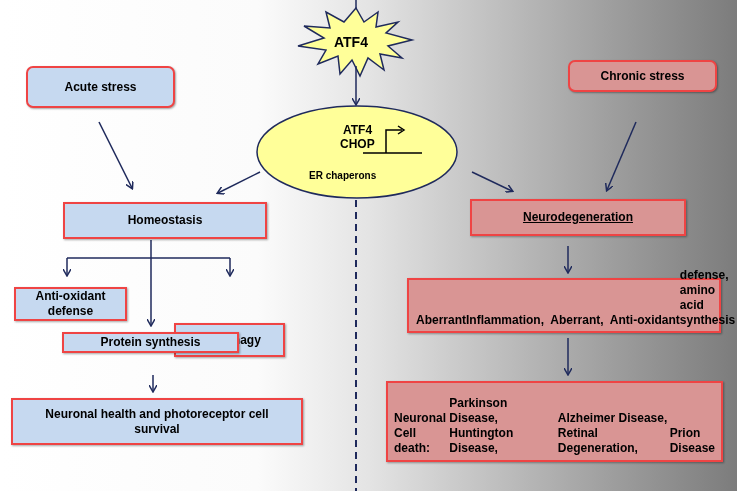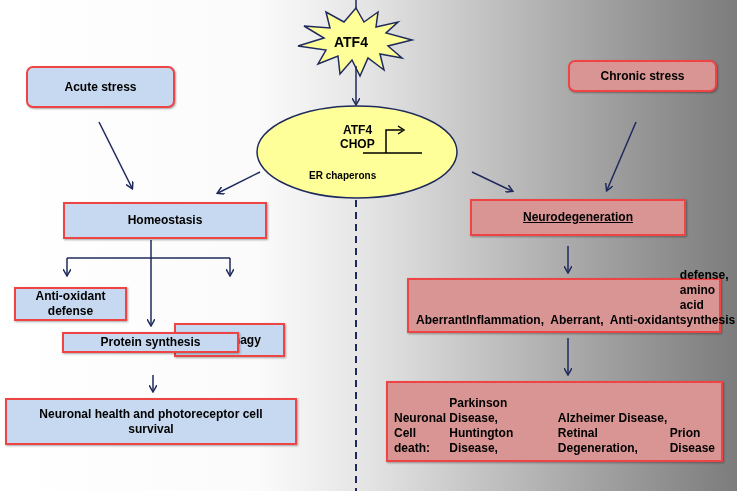--- a/index.html
+++ b/index.html
@@ -80,21 +80,21 @@
 </div>
 <div class="box blue" style="left:14px;top:287px;width:113px;height:34px;padding:0 4px;align-items:center;">
   <span>Anti-oxidant defense</span>
 </div>
 <div class="box blue" style="left:174px;top:287px;width:111px;height:34px;margin-top:36px;">
   <span>Autophagy</span>
 </div>
 <div class="box blue" style="left:62px;top:332px;width:177px;height:21px;">
   <span>Protein synthesis</span>
 </div>
-<div class="box blue" style="left:5px;top:398px;width:292px;height:47px;padding:0 20px;">
+<div class="box blue" style="left:11px;top:398px;width:292px;height:47px;padding:0 20px;">
   <span>Neuronal health and photoreceptor cell survival</span>
 </div>
 
 <div class="box red rounded" style="left:568px;top:60px;width:149px;height:32px;align-items:center;">
   <span>Chronic stress</span>
 </div>
 <div class="box red" style="left:470px;top:199px;width:216px;height:37px;text-decoration:underline;">
   <span>Neurodegeneration</span>
 </div>
 <div class="box red left-text" style="left:407px;top:278px;width:314px;height:55px;">

